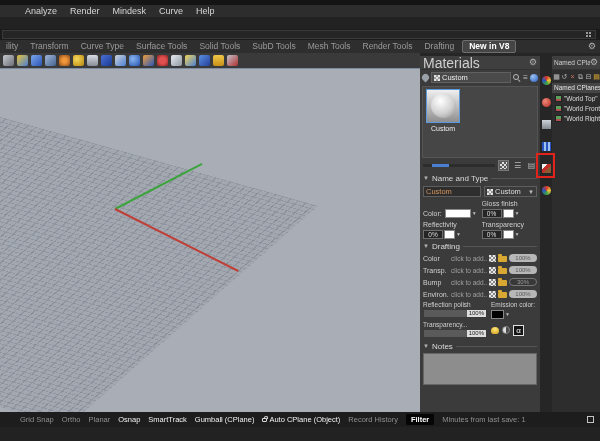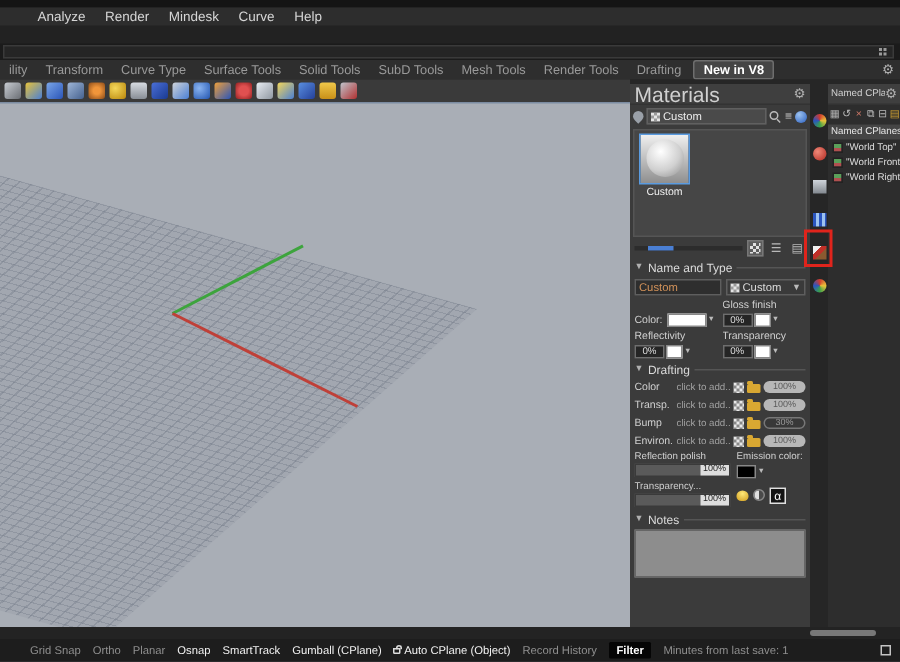--- a/index.html
+++ b/index.html
@@ -129,21 +129,21 @@
   .nc-toolbar{height:12px;display:flex;align-items:center;gap:1px;padding:0 1px;}
   .nc-tool{font-size:7px;color:#b8b8b8;line-height:1;width:7px;text-align:center;flex:none;}
   .nc-thead{height:10px;background:#454545;font-size:6.5px;color:#e6e6e6;line-height:10px;padding-left:2px;margin-top:1px;white-space:nowrap;overflow:hidden;}
   .nc-row{height:10px;display:flex;align-items:center;gap:2px;padding-left:3px;}
   .cp-icon{width:7px;height:7px;background:linear-gradient(180deg,#5aa05a 55%,#b05050 55%);border:1px solid #222;flex:none;}
   .nc-name{font-size:6.5px;color:#dcdcdc;white-space:nowrap;overflow:hidden;}
 
   
   .bottom-strip{position:absolute;left:0;top:418px;width:600px;height:8px;background:#232323;}
   .scroll-thumb{position:absolute;left:540px;top:2px;width:44px;height:4px;background:#787878;border-radius:2px;}
-  .statusbar{position:absolute;left:0;top:426px;width:600px;height:15px;background:#1d1d1d;
+  .statusbar{position:absolute;left:0;top:412px;width:600px;height:15px;background:#1d1d1d;
              display:flex;align-items:center;padding-left:20px;}
   .sb-items{display:flex;align-items:center;gap:8px;}
   .sb-item{font-size:7.5px;color:#8f8f8f;display:flex;align-items:center;white-space:nowrap;}
   .sb-item[data-state="on"]{color:#f2f2f2;font-weight:normal;}
   .sb-item[data-state="chip"]{background:#050505;color:#fff;font-weight:bold;padding:1px 5px;border-radius:1px;}
   .lock{display:none;width:5px;height:4px;border:1px solid #ddd;border-radius:0 0 1px 1px;position:relative;margin-right:2px;}
   .lock::before{content:'';position:absolute;left:0.5px;top:-3px;width:2px;height:2px;border:1px solid #ddd;
                 border-bottom:none;border-radius:2px 2px 0 0;}
   .sb-item.has-lock .lock{display:inline-block;}
   .sb-square{width:7px;height:7px;border:1px solid #c4c4c4;margin-left:auto;margin-right:6px;flex:none;}

